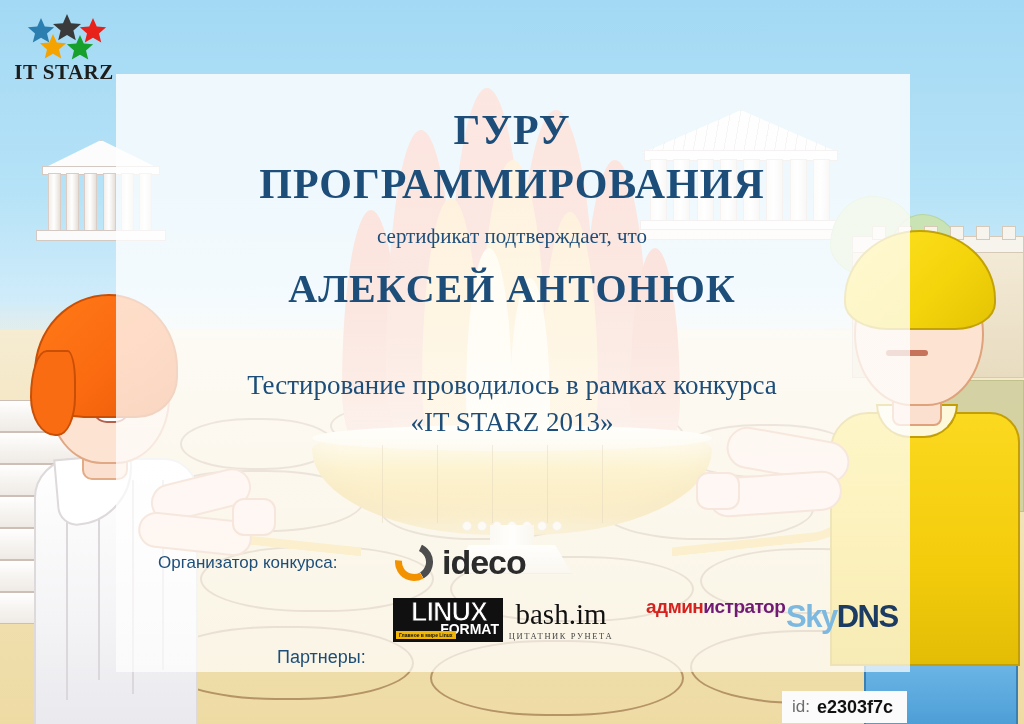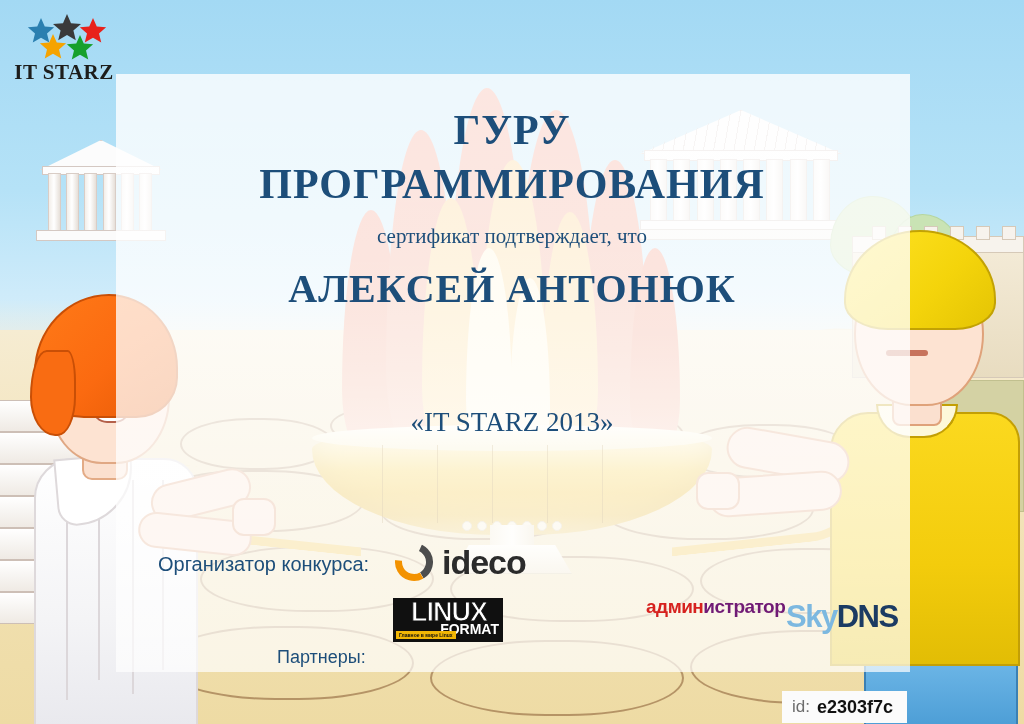--- a/index.html
+++ b/index.html
@@ -145,21 +145,21 @@
   #title1{top:106px;font-size:42px;font-weight:bold;letter-spacing:1px;}
   #title2{top:160px;font-size:42px;font-weight:bold;letter-spacing:1px;}
   #confirm{top:224px;font-size:21px;font-weight:normal;}
   #name{top:265px;font-size:40px;font-weight:bold;letter-spacing:1px;}
   .body-l{position:absolute;width:100%;text-align:center;color:#1d4e7a;
     font-family:"Liberation Serif", serif;font-size:27px;}
   #b1{top:333px;}
   #b2{top:370px;}
   #b3{top:407px;}
 
-  .lbl{position:absolute;color:#1d4e7a;font-family:"Liberation Sans", sans-serif;font-size:20px;}
+  .lbl{position:absolute;color:#1d4e7a;font-family:"Liberation Sans", sans-serif;font-size:17px;}
   #org-label{left:158px;top:553px;}
   #part-label{left:277px;top:647px;font-size:18px;}
 
   
   #ideco{position:absolute;left:395px;top:541px;height:42px;display:flex;align-items:center;gap:9px;}
   .ideco-mark{position:relative;width:38px;height:38px;}
   .ideco-mark .ring{position:absolute;inset:0;border-radius:50%;border:7px solid #4d4d4d;
     clip-path:polygon(50% 50%, 120% 0%, 120% 120%, 50% 120%, 50% 50%);transform:rotate(-30deg);}
   .ideco-mark .ring2{position:absolute;inset:0;border-radius:50%;border:7px solid #f39200;
     clip-path:polygon(50% 50%, -20% 0%, -20% 120%, 50% 120%, 50% 50%);transform:rotate(-30deg);}
@@ -406,39 +406,44 @@
           <path d="M12 1.5l3 6.9 7.5.6-5.7 4.9 1.8 7.3L12 17.3 5.4 21.2l1.8-7.3L1.5 9l7.5-.6z" fill="#17a02c"></path>
         </svg>
     </span>
     <div class="word">IT STARZ</div>
   </div>
 
   <div class="tx" id="title1">ГУРУ</div>
   <div class="tx" id="confirm">сертификат подтверждает, что</div>
   <div class="tx" id="title2">ПРОГРАММИРОВАНИЯ</div>
   <div class="tx" id="name">АЛЕКСЕЙ АНТОНЮК</div>
+  <div class="body-l" id="b2">Тестирование проводилось в рамках конкурса</div>
   <div class="body-l" id="b3">«IT STARZ 2013»</div>
 
   <div class="lbl" id="org-label">Организатор конкурса:</div>
   <div id="ideco">
     <span class="ideco-mark">
       <span class="ring"></span>
         <span class="ring2"></span>
     </span>
     <span class="ideco-word">ideco</span>
   </div>
 
   <div class="lbl" id="part-label">Партнеры:</div>
 
   <div id="lf">
     <div class="lfx">LINUX</div>
     <div class="lff">FORMAT</div>
     <div class="lft">Главное в мире Linux</div>
   </div>
 
+  <div id="bash">
+    <div class="bw">bash.im</div>
+    <div class="bs">ЦИТАТНИК РУНЕТА</div>
+  </div>
 
   <div id="sa">
     <div class="r2">
       <span class="red">админ</span><span class="dark">истратор</span>
     </div>
   </div>
 
   <div id="sky">
     <span class="s1">Sky</span><span class="s2">DNS</span>
   </div>

